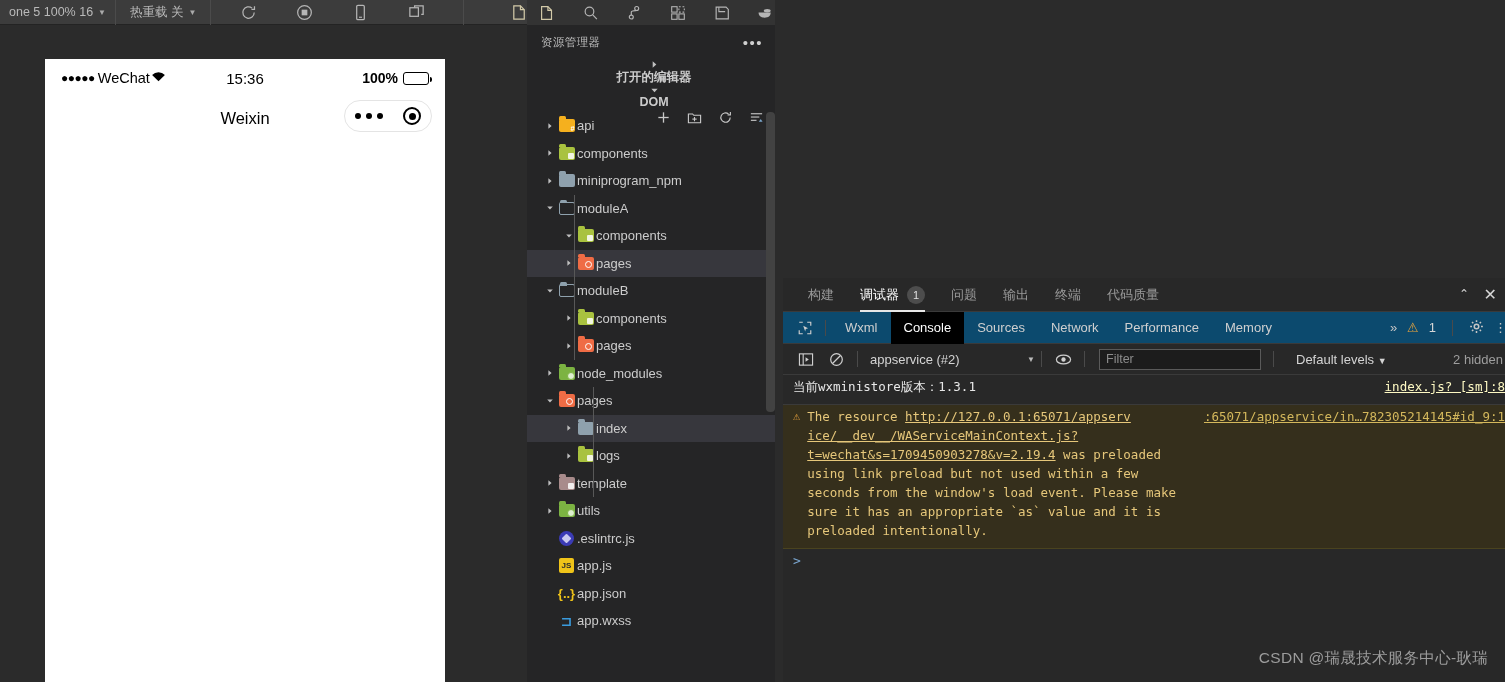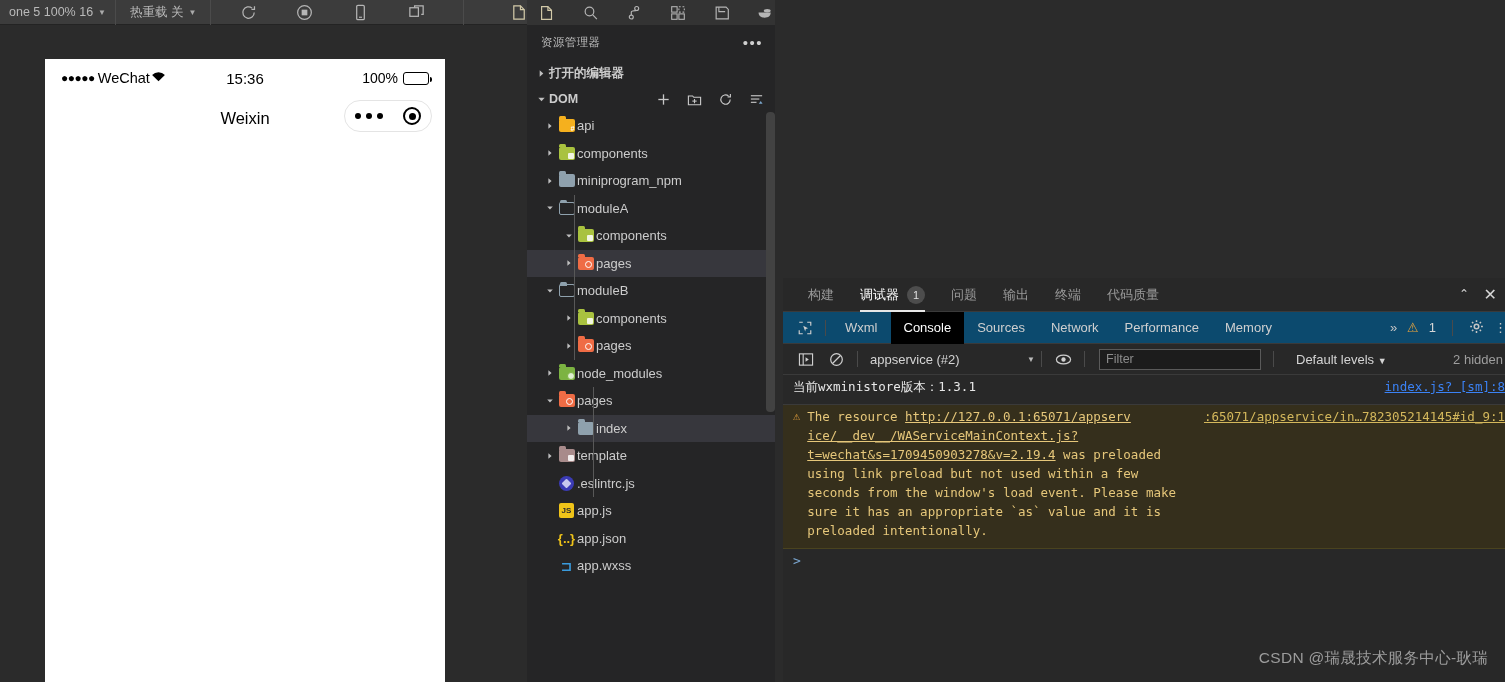--- a/index.html
+++ b/index.html
@@ -39,21 +39,21 @@
     background: #ffffff; overflow: hidden;
   }
   .sim-status {
     height: 38px; display: flex; align-items: center; padding: 0 16px;
     font-size: 14px; color: #000; font-family: "Liberation Sans", sans-serif;
   }
   .sim-dots { letter-spacing: -0.5px; font-size: 12px; }
   .sim-carrier { margin-left: 3px; font-size: 14.5px; }
   .wifi-ico { margin-left: 1px; }
   .sim-time { position: absolute; left: 0; right: 0; text-align: center; font-size: 15px; pointer-events: none; }
-  .sim-right { margin-left: auto; display: flex; align-items: center; gap: 5px; z-index: 2; }
+  .sim-right { margin-left: auto; display: flex; align-items: center; gap: 5px; z-index: 2; font-weight: bold; }
   .batt-pct { font-size: 14px; }
   .batt {
     width: 26px; height: 13px; border: 1.4px solid #000; border-radius: 3px;
     position: relative; padding: 1.3px;
   }
   .batt::after {
     content: ""; position: absolute; right: -4px; top: 4px;
     width: 2.4px; height: 5px; background: #000; border-radius: 0 2px 2px 0;
   }
   .batt-fill { width: 100%; height: 100%; background: #000; border-radius: 1px; }
@@ -87,21 +87,21 @@
   .act-ico { width: 21px; height: 21px; display: flex; align-items: center; justify-content: center; }
 
   
   .exp-head {
     height: 35px; display: flex; align-items: center; padding: 0 12px 0 14px;
     color: #bbbbbb; font-size: 11.5px; letter-spacing: 0.4px;
   }
   .exp-dots { margin-left: auto; color: #cfcfcf; font-size: 15px; letter-spacing: 1.5px; }
   .sec-row {
     height: 26px; display: flex; align-items: center; padding-left: 6px;
-    color: #cccccc; font-size: 12.5px; font-weight: bold; cursor: pointer;
+    color: #cccccc; font-size: 12.5px; font-weight: bold; cursor: pointer; flex-direction: column;
   }
   .sec-row .tw { width: 16px; display: flex; align-items: center; justify-content: center; }
   .sec-actions { margin-left: auto; display: flex; align-items: center; gap: 14px; padding-right: 10px; }
   .sec-ico { width: 17px; height: 17px; display: flex; align-items: center; justify-content: center; }
 
   .tree { position: relative; }
   .row {
     height: 27.5px; display: flex; align-items: center; cursor: pointer;
     color: #cccccc; font-size: 13px; position: relative;
   }
@@ -212,21 +212,21 @@
   .hid { color: #9e9e9e; font-size: 13px; margin-left: auto; padding-right: 10px; }
 
   .console-body { background: #282828; font-family: "DejaVu Sans Mono", "Liberation Mono", monospace; }
   .c-line {
     display: flex; align-items: flex-start; font-size: 12.5px; line-height: 19px;
     padding: 2px 8px 8px 10px; position: relative;
   }
   .c-info { color: #e8e8e8; border-bottom: 1px solid #3a3a3a; background: #282828; }
   .c-warn { background: #352f1c; color: #e6c77a; border-bottom: 1px solid #4a431f; }
   .c-src {
-    margin-left: auto; color: #3b82f6; text-decoration: underline;
+    margin-left: auto; color: #fef9c3; text-decoration: underline;
     white-space: nowrap; padding-left: 14px; cursor: pointer; font-size: 12.5px;
   }
   .c-warn .c-src { color: #d4b85c; }
   .wicon { color: #e8a33d; font-size: 12px; margin-right: 7px; line-height: 19px; }
   .c-msg { flex: 1; }
   .c-msg u { text-decoration: underline; }
   .prompt {
     display: flex; align-items: center; padding: 4px 10px; color: #7ba7d0;
     font-size: 13px; font-family: "DejaVu Sans Mono", monospace;
   }
@@ -612,32 +612,60 @@
             <svg width="8" height="8" viewBox="0 0 10 10">
               <path d="M3 1.5 7 5 3 8.5z" fill="#c0c0c0"></path>
             </svg>
           </span>
           <span class="ficon">
             <span class="fold plain"></span>
           </span>
           <span class="lbl">index</span>
         </div>
         <div class="row">
+          <span style="width:35px;min-width:35px;"></span>
+          <span class="tw">
+            <svg width="8" height="8" viewBox="0 0 10 10">
+              <path d="M3 1.5 7 5 3 8.5z" fill="#c0c0c0"></path>
+            </svg>
+          </span>
+          <span class="ficon">
+            <span class="fold lime">
+              <span class="sq"></span>
+            </span>
+          </span>
+          <span class="lbl">logs</span>
+        </div>
+        <div class="row">
           <span style="width:16px;min-width:16px;"></span>
           <span class="tw">
             <svg width="8" height="8" viewBox="0 0 10 10">
               <path d="M3 1.5 7 5 3 8.5z" fill="#c0c0c0"></path>
             </svg>
           </span>
           <span class="ficon">
             <span class="fold mauve">
               <span class="sq"></span>
             </span>
           </span>
           <span class="lbl">template</span>
+        </div>
+        <div class="row">
+          <span style="width:16px;min-width:16px;"></span>
+          <span class="tw">
+            <svg width="8" height="8" viewBox="0 0 10 10">
+              <path d="M3 1.5 7 5 3 8.5z" fill="#c0c0c0"></path>
+            </svg>
+          </span>
+          <span class="ficon">
+            <span class="fold green">
+              <span class="cir"></span>
+            </span>
+          </span>
+          <span class="lbl">utils</span>
         </div>
         <div class="row">
           <span style="width:16px;min-width:16px;"></span>
           <span class="tw"></span>
           <span class="ficon">
             <span class="feslint">
               <i></i>
             </span>
           </span>
           <span class="lbl">.eslintrc.js</span>

